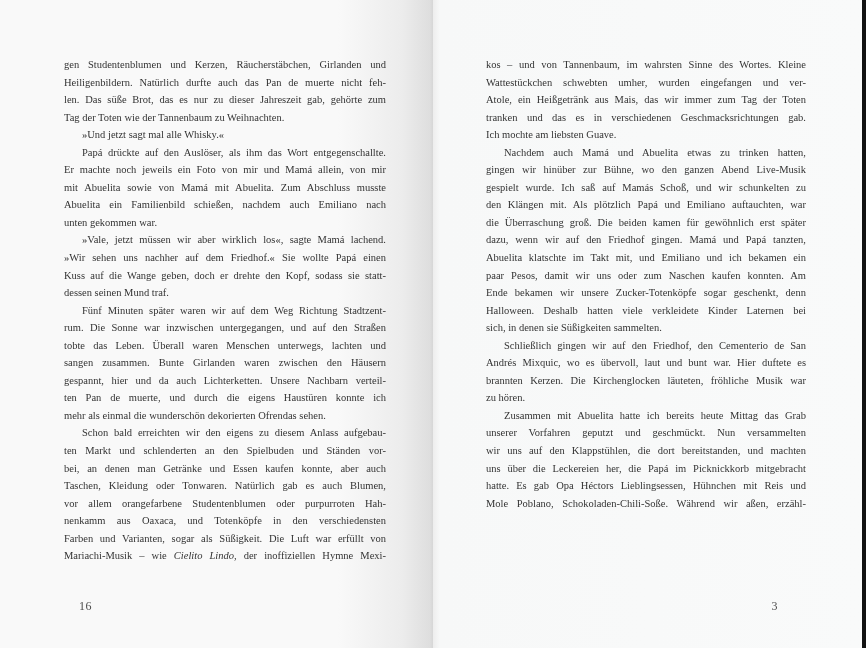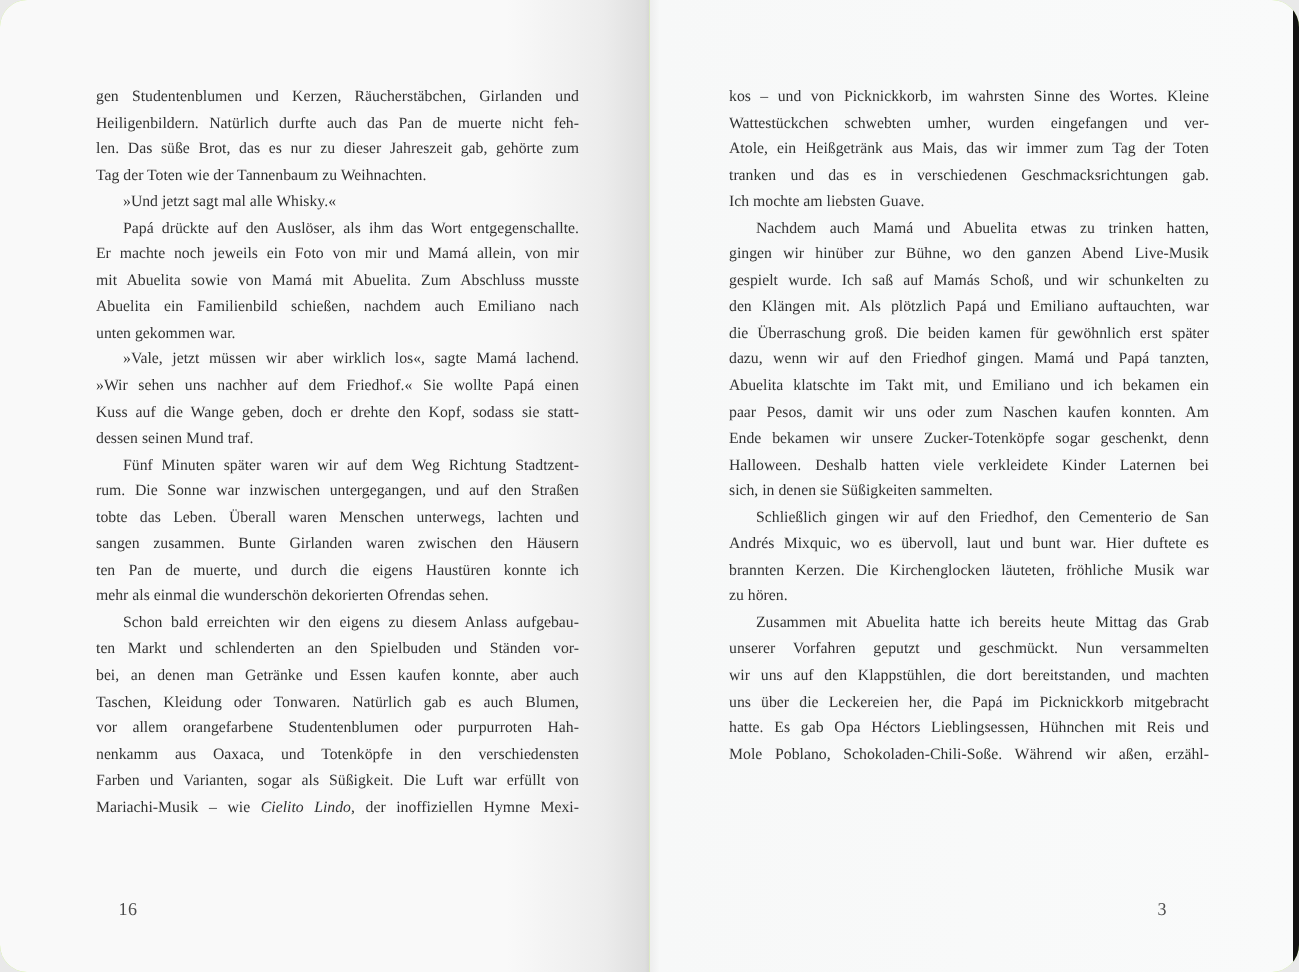--- a/index.html
+++ b/index.html
@@ -2,23 +2,22 @@
 <html><head>
 <meta charset="utf-8">
 <style>
   html, body { margin: 0; padding: 0; }
   body { background: #e9e9e9; }
   .screen {
     position: relative;
     width: 866px;
     height: 648px;
     overflow: hidden;
-    background: #bef264;
+    background: #14b8a6;
     font-family: "Liberation Serif", "DejaVu Serif", serif;
-    border-radius: 18px;
   }
   .page {
     position: absolute;
     top: 0;
     height: 648px;
   }
   .page-left {
     left: 0;
     width: 433px;
     background: linear-gradient(90deg, #f9f9f9 0%, #f9f9f9 78%, #ececec 93%, #dedede 99.3%, #d6d6d6 100%);
@@ -90,37 +89,38 @@
         <div class="line">Abuelita ein Familienbild schießen, nachdem auch Emiliano nach</div>
         <div class="line end">unten gekommen war.</div>
         <div class="line indent">»Vale, jetzt müssen wir aber wirklich los«, sagte Mamá lachend.</div>
         <div class="line">»Wir sehen uns nachher auf dem Friedhof.« Sie wollte Papá einen</div>
         <div class="line">Kuss auf die Wange geben, doch er drehte den Kopf, sodass sie statt-</div>
         <div class="line end">dessen seinen Mund traf.</div>
         <div class="line indent">Fünf Minuten später waren wir auf dem Weg Richtung Stadtzent-</div>
         <div class="line">rum. Die Sonne war inzwischen untergegangen, und auf den Straßen</div>
         <div class="line">tobte das Leben. Überall waren Menschen unterwegs, lachten und</div>
         <div class="line">sangen zusammen. Bunte Girlanden waren zwischen den Häusern</div>
+        <div class="line">gespannt, hier und da auch Lichterketten. Unsere Nachbarn verteil-</div>
         <div class="line">ten Pan de muerte, und durch die eigens Haustüren konnte ich</div>
         <div class="line end">mehr als einmal die wunderschön dekorierten Ofrendas sehen.</div>
         <div class="line indent">Schon bald erreichten wir den eigens zu diesem Anlass aufgebau-</div>
         <div class="line">ten Markt und schlenderten an den Spielbuden und Ständen vor-</div>
         <div class="line">bei, an denen man Getränke und Essen kaufen konnte, aber auch</div>
         <div class="line">Taschen, Kleidung oder Tonwaren. Natürlich gab es auch Blumen,</div>
         <div class="line">vor allem orangefarbene Studentenblumen oder purpurroten Hah-</div>
         <div class="line">nenkamm aus Oaxaca, und Totenköpfe in den verschiedensten</div>
         <div class="line">Farben und Varianten, sogar als Süßigkeit. Die Luft war erfüllt von</div>
         <div class="line">Mariachi-Musik – wie <em>Cielito Lindo</em>, der inoffiziellen Hymne Mexi-</div>
       </div>
     <div class="folio">16</div>
   </div>
 
   <div class="page page-right">
     <div class="textblock">
-        <div class="line">kos – und von Picknickkorb, im wahrsten Sinne des Wortes. Kleine</div>
+        <div class="line">kos – und von Tannenbaum, im wahrsten Sinne des Wortes. Kleine</div>
         <div class="line">Wattestückchen schwebten umher, wurden eingefangen und ver-</div>
         <div class="line">Atole, ein Heißgetränk aus Mais, das wir immer zum Tag der Toten</div>
         <div class="line">tranken und das es in verschiedenen Geschmacksrichtungen gab.</div>
         <div class="line end">Ich mochte am liebsten Guave.</div>
         <div class="line indent">Nachdem auch Mamá und Abuelita etwas zu trinken hatten,</div>
         <div class="line">gingen wir hinüber zur Bühne, wo den ganzen Abend Live-Musik</div>
         <div class="line">gespielt wurde. Ich saß auf Mamás Schoß, und wir schunkelten zu</div>
         <div class="line">den Klängen mit. Als plötzlich Papá und Emiliano auftauchten, war</div>
         <div class="line">die Überraschung groß. Die beiden kamen für gewöhnlich erst später</div>
         <div class="line">dazu, wenn wir auf den Friedhof gingen. Mamá und Papá tanzten,</div>

